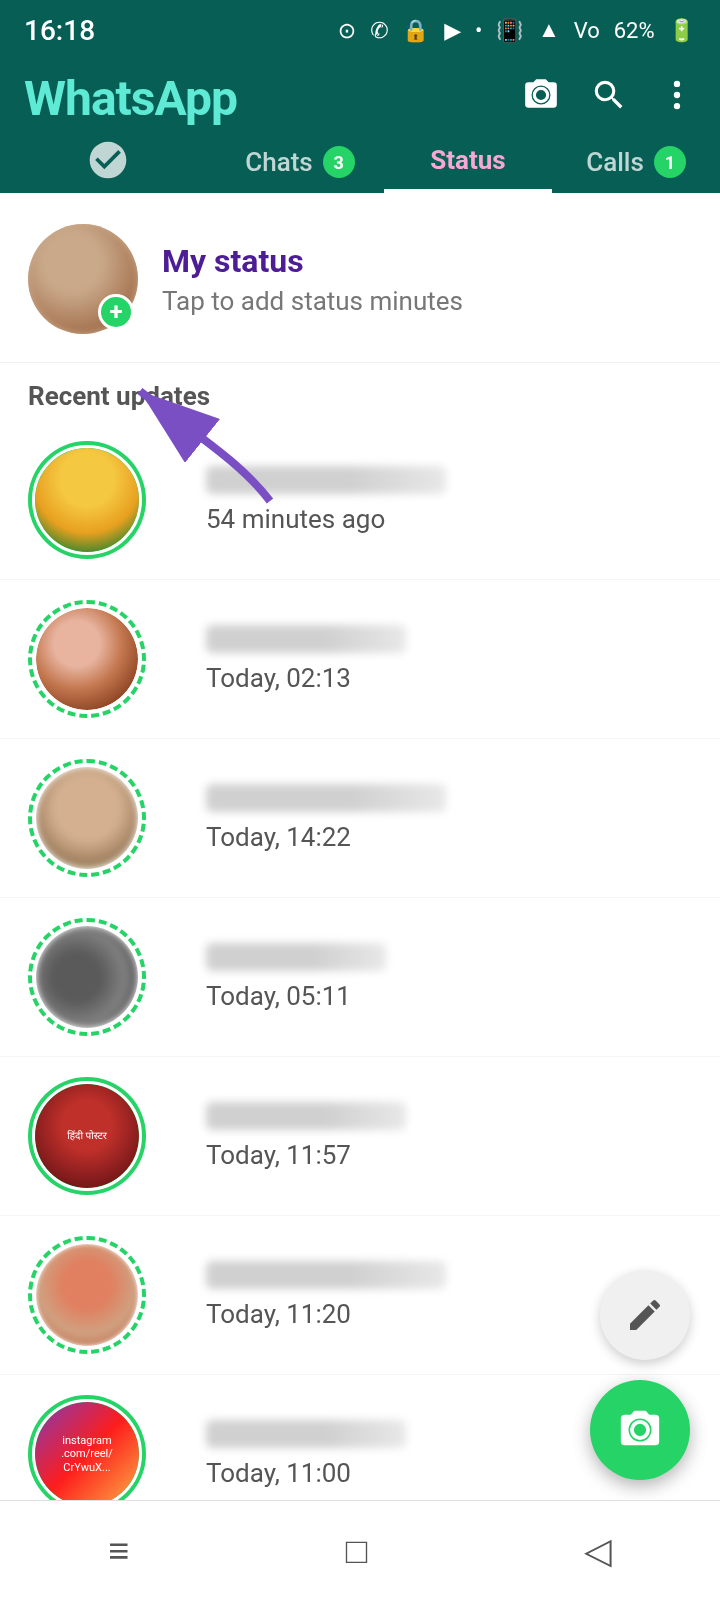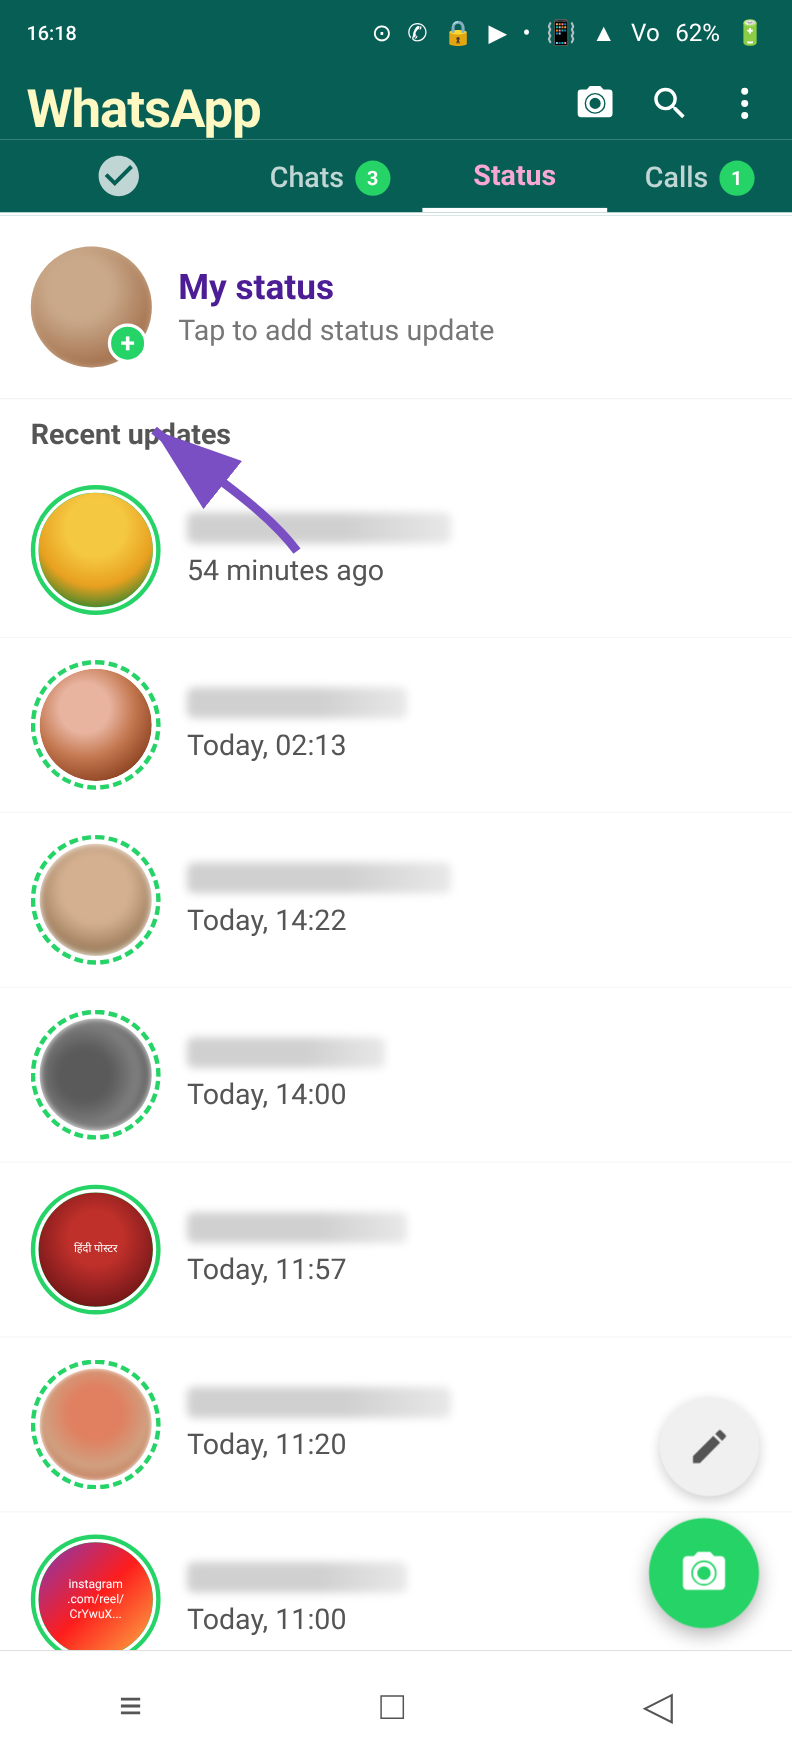--- a/index.html
+++ b/index.html
@@ -15,21 +15,21 @@
     
     .status-bar {
       background: #075E54;
       height: 60px;
       display: flex;
       align-items: center;
       justify-content: space-between;
       padding: 0 24px;
     }
     .status-bar-left {
-      font-size: 18px;
+      font-size: 28px;
       color: #fff;
       font-weight: 500;
     }
     .status-bar-right {
       display: flex;
       align-items: center;
       gap: 14px;
       color: #fff;
       font-size: 22px;
     }
@@ -37,21 +37,21 @@
     
     .app-header {
       background: #075E54;
       padding: 10px 24px 0 24px;
       display: flex;
       align-items: center;
       justify-content: space-between;
     }
     .app-title {
       font-size: 48px;
-      color: #fef9c3;
+      color: #5eead4;
       font-weight: bold;
       letter-spacing: -1px;
     }
     .header-icons {
       display: flex;
       gap: 30px;
       align-items: center;
     }
     .header-icon {
       color: #fff;
@@ -195,20 +195,21 @@
     .ring-solid {
       background: conic-gradient(#25D366 0deg, #25D366 360deg);
       padding: 4px;
       border-radius: 50%;
     }
     .status-info {
       flex: 1;
       display: flex;
       flex-direction: column;
       gap: 6px;
+      margin-left: 36px;
     }
     .status-name-blur {
       height: 28px;
       background: linear-gradient(90deg, #d0d0d0 60%, #e8e8e8 100%);
       border-radius: 6px;
       margin-bottom: 4px;
       filter: blur(4px);
     }
     .status-time {
       font-size: 26px;
@@ -391,21 +392,21 @@
 
   <div class="my-status-row" style="position:relative;">
     <div class="my-status-avatar">
       <div class="avatar-circle">
         <div class="avatar-blur"></div>
       </div>
       <div class="add-status-btn">+</div>
     </div>
     <div class="my-status-info">
       <span class="my-status-title">My status</span>
-      <span class="my-status-sub">Tap to add status update</span>
+      <span class="my-status-sub">Tap to add status minutes</span>
     </div>
 
     <svg class="purple-arrow-svg" viewBox="0 0 300 220">
       <defs>
         <marker id="arrowhead" markerWidth="10" markerHeight="7" refX="10" refY="3.5" orient="auto">
           <polygon points="0 0, 10 3.5, 0 7" fill="#7B4FC4"></polygon>
         </marker>
       </defs>
       <path d="M 230 200 C 200 160, 150 130, 100 90" stroke="#7B4FC4" stroke-width="8" fill="none" marker-end="url(#arrowhead)"></path>
     </svg>
@@ -450,21 +451,21 @@
   </div>
 
   <div class="status-item">
     <div style="width:118px;height:118px;border-radius:50%;border:4px dashed #25D366;padding:4px;flex-shrink:0;">
       <div style="width:100%;height:100%;border-radius:50%;overflow:hidden;">
         <div class="avatar-blurred2" style="width:100%;height:100%;border-radius:50%;"></div>
       </div>
     </div>
     <div class="status-info">
       <div class="status-name-blur name-blur-narrow"></div>
-      <span class="status-time">Today, 14:00</span>
+      <span class="status-time">Today, 05:11</span>
     </div>
   </div>
 
   <div class="status-item">
     <div style="width:118px;height:118px;border-radius:50%;padding:4px;background:#25D366;flex-shrink:0;">
       <div style="width:100%;height:100%;border-radius:50%;border:3px solid #fff;overflow:hidden;">
         <div class="avatar-red" style="width:100%;height:100%;border-radius:50%;display:flex;align-items:center;justify-content:center;">
           <div style="color:#fff;font-size:10px;text-align:center;line-height:1.2;padding:4px;">हिंदी पोस्टर</div>
         </div>
       </div>

